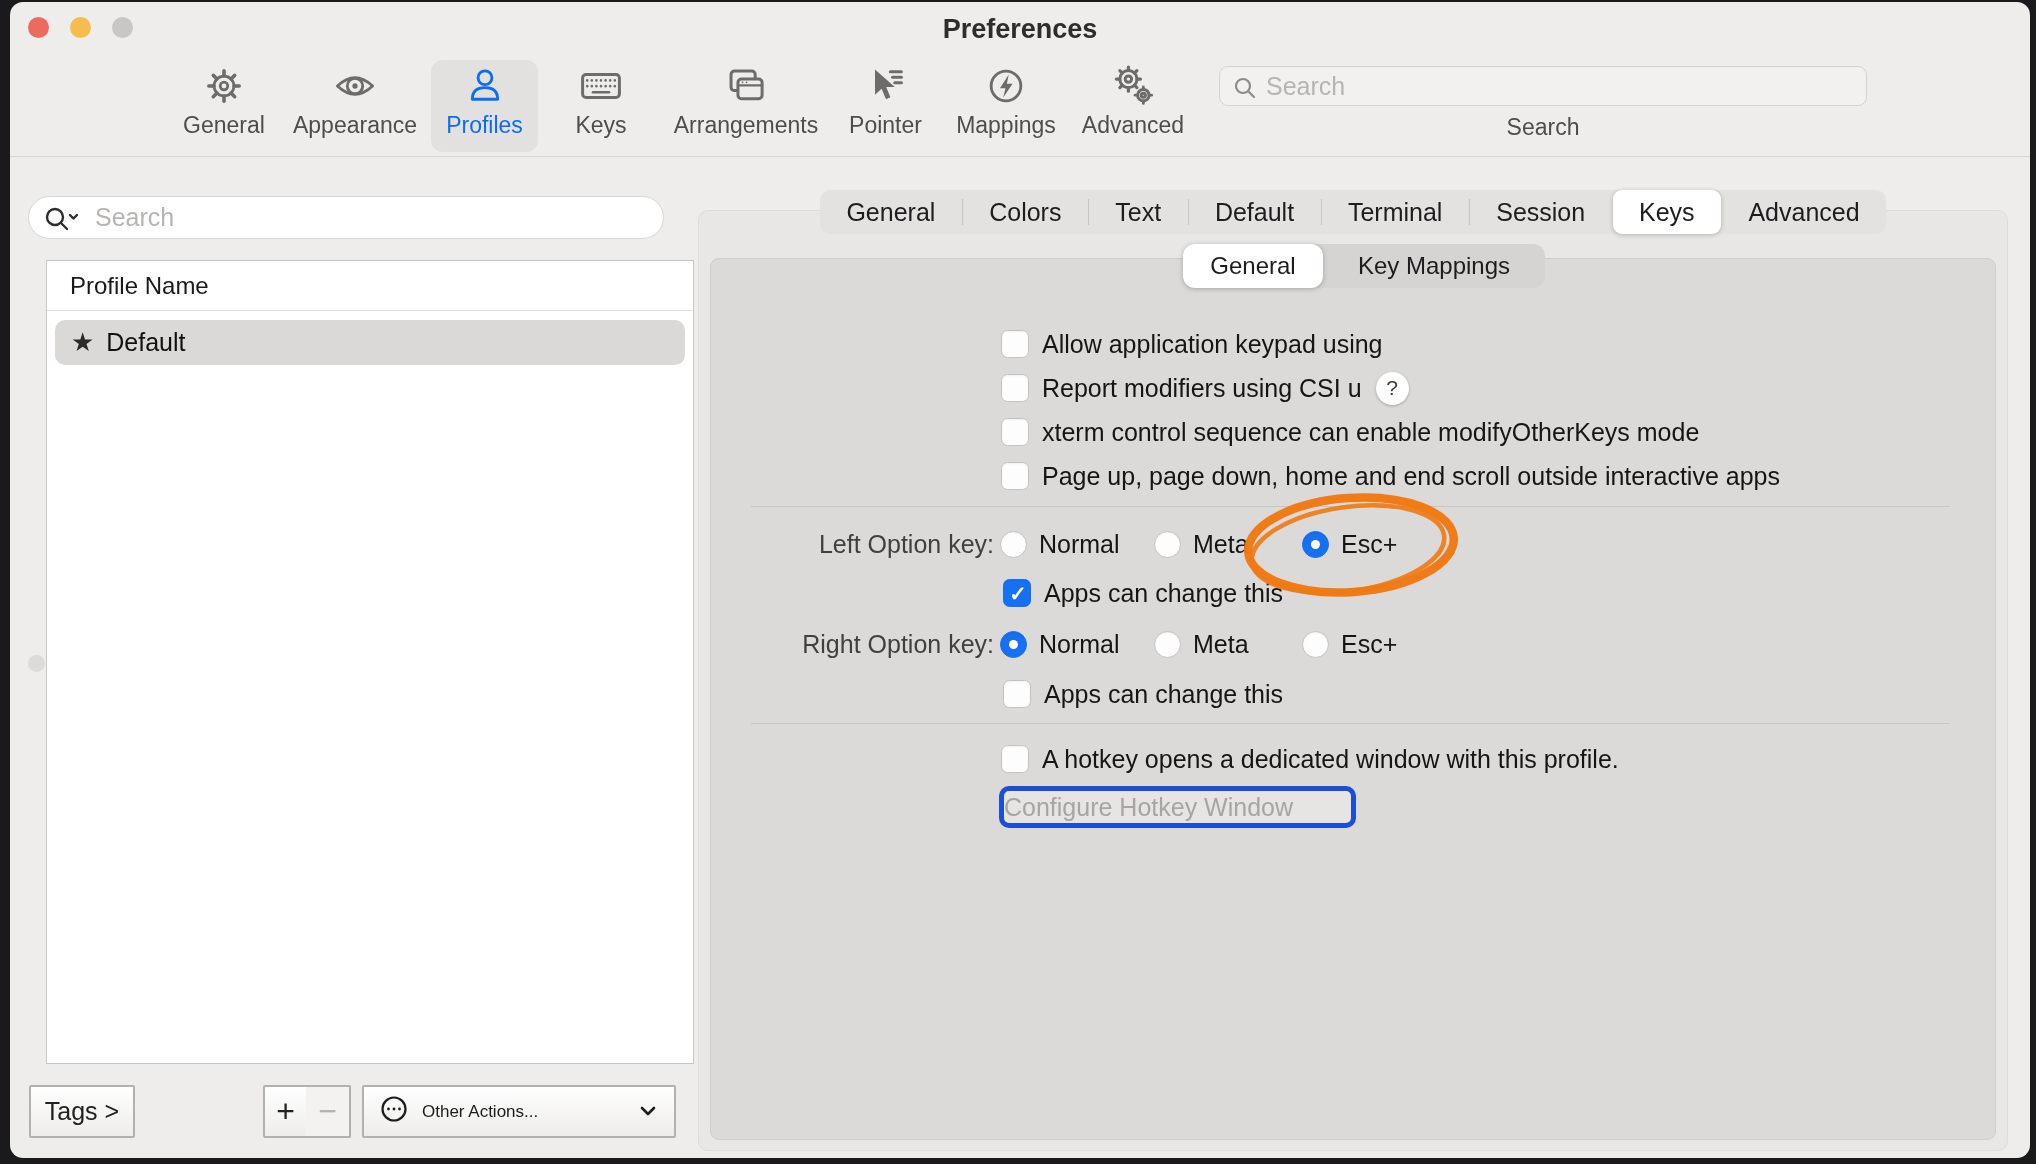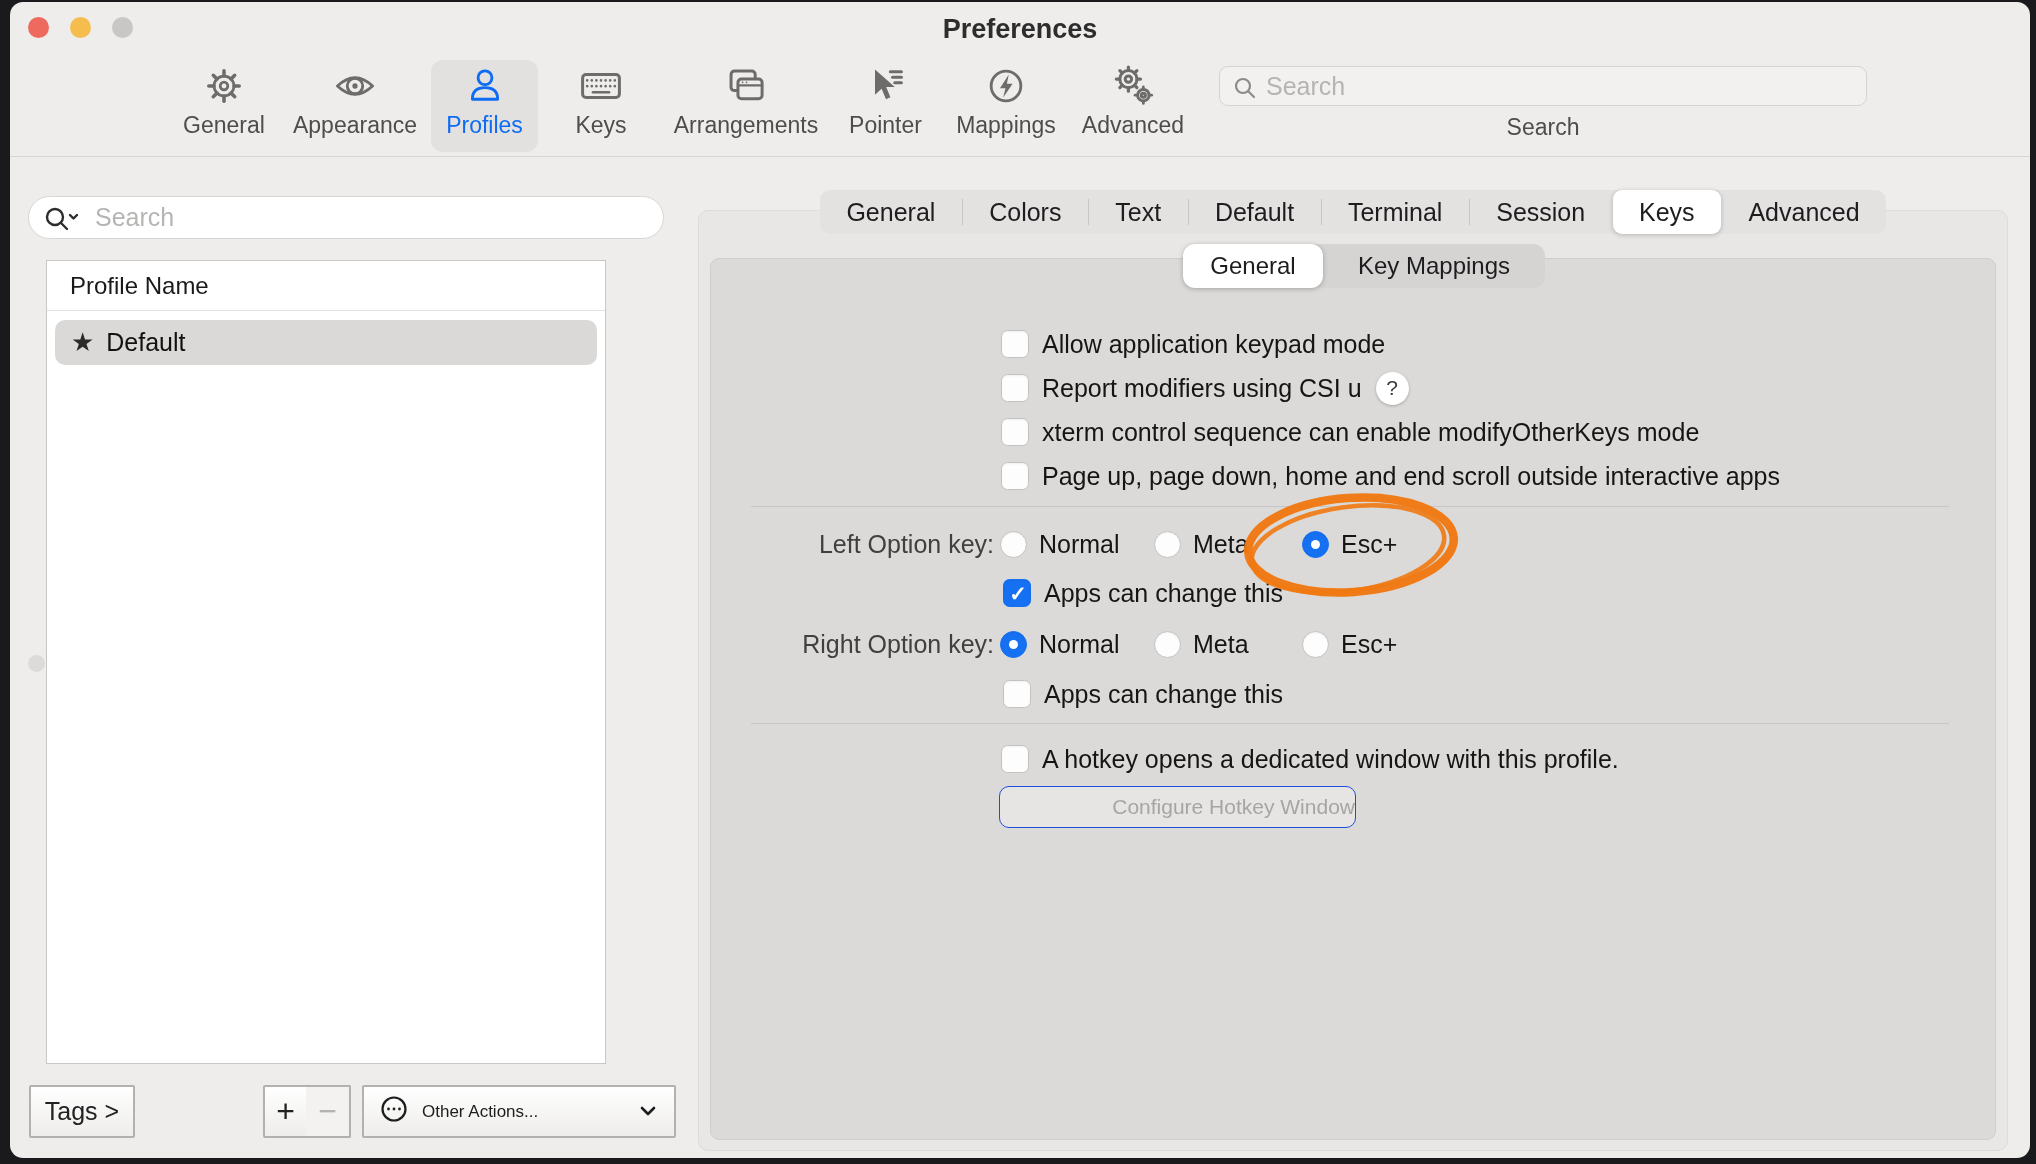--- a/index.html
+++ b/index.html
@@ -45,21 +45,21 @@
   .tb-search-label { position:absolute; left:1209px; top:60px; width:648px; text-align:center;
     font-size:23px; color:#4e4d4c; }
   
   .side-search { position:absolute; left:18px; top:194px; width:636px; height:43px;
     background:#ffffff; border:1px solid #d8d6d4; border-radius:22px; }
   .side-search input { position:absolute; left:66px; top:1px; width:550px; height:39px;
     border:none; outline:none; background:transparent; font-size:25px; color:#333;
     font-family:"Liberation Sans", sans-serif; }
   .side-search input::placeholder { color:#b7b5b3; }
   .side-search .mag { position:absolute; left:14px; top:8px; }
-  .profile-list { position:absolute; left:36px; top:258px; width:560px; height:804px;
+  .profile-list { position:absolute; left:36px; top:258px; width:648px; height:804px;
     background:#ffffff; border:1px solid #c9c7c5; }
   .list-header { height:50px; line-height:50px; padding-left:23px; font-size:24px; color:#1a1a1a;
     border-bottom:1px solid #e3e1df; }
   .profile-row { margin:9px 8px 0 8px; height:45px; border-radius:10px; background:#dbd9d7;
     display:flex; align-items:center; padding-left:16px; }
   .profile-row .star { font-size:26px; color:#2b2b2b; margin-right:12px; line-height:45px; }
   .profile-row .pname { font-size:25px; color:#111; }
   .splitter-dot { position:absolute; left:18px; top:653px; width:17px; height:17px;
     border-radius:50%; background:#dddbd9; }
   
@@ -106,23 +106,23 @@
     border-radius:50%; background:#fff; }
   .help-badge { width:33px; height:33px; border-radius:50%; background:#fff;
     box-shadow:0 1px 3px rgba(0,0,0,0.25); display:flex; align-items:center; justify-content:center;
     font-size:21px; color:#3c3c3c; margin-left:14px; flex:none; }
   .hline { position:absolute; left:741px; width:1198px; height:1px; background:#c8c6c4; z-index:3; }
   .opt-label { position:absolute; left:740px; width:244px; text-align:right; font-size:25px;
     color:#404040; line-height:36px; z-index:4; }
   .radio-item { position:absolute; display:flex; align-items:center; height:36px; z-index:4; }
   .radio-item .chk-label { margin-left:12px; }
   .configure-btn { position:absolute; left:989px; top:784px; width:357px; height:42px;
-    background:#e7e5e3; border-radius:10px; border:1px solid #1d4ed8;
-    display:flex; align-items:center; justify-content:flex-end;
-    font-size:21px; color:#a7a5a3; z-index:4; }
+    background:#e7e5e3; border-radius:10px; border:5px solid #1d4ed8;
+    display:flex; align-items:center; justify-content:flex-start;
+    font-size:25px; color:#a7a5a3; z-index:4; }
   
   .annotation-overlay { position:absolute; left:1190px; top:450px; width:330px; height:200px;
     z-index:20; pointer-events:none; }
 </style>
 </head>
 <body>
 
 <div class="window">
 
   <div class="titlebar">
@@ -338,21 +338,21 @@
     <div class="seg">Advanced</div>
   </div>
 
   <div class="sub-tabs">
     <div class="seg selected" style="width:140px;">General</div>
     <div class="seg" style="width:222px;">Key Mappings</div>
   </div>
 
   <div class="chk-row" style="left:991px;top:324px;">
     <span class="cbox"></span>
-    <span class="chk-label">Allow application keypad mode</span>
+    <span class="chk-label">Allow application keypad using</span>
   </div>
   <div class="chk-row" style="left:991px;top:368px;">
     <span class="cbox"></span>
     <span class="chk-label">Report modifiers using CSI u</span>
     <span class="help-badge">?</span>
   </div>
   <div class="chk-row" style="left:991px;top:412px;">
     <span class="cbox"></span>
     <span class="chk-label">xterm control sequence can enable modifyOtherKeys mode</span>
   </div>

